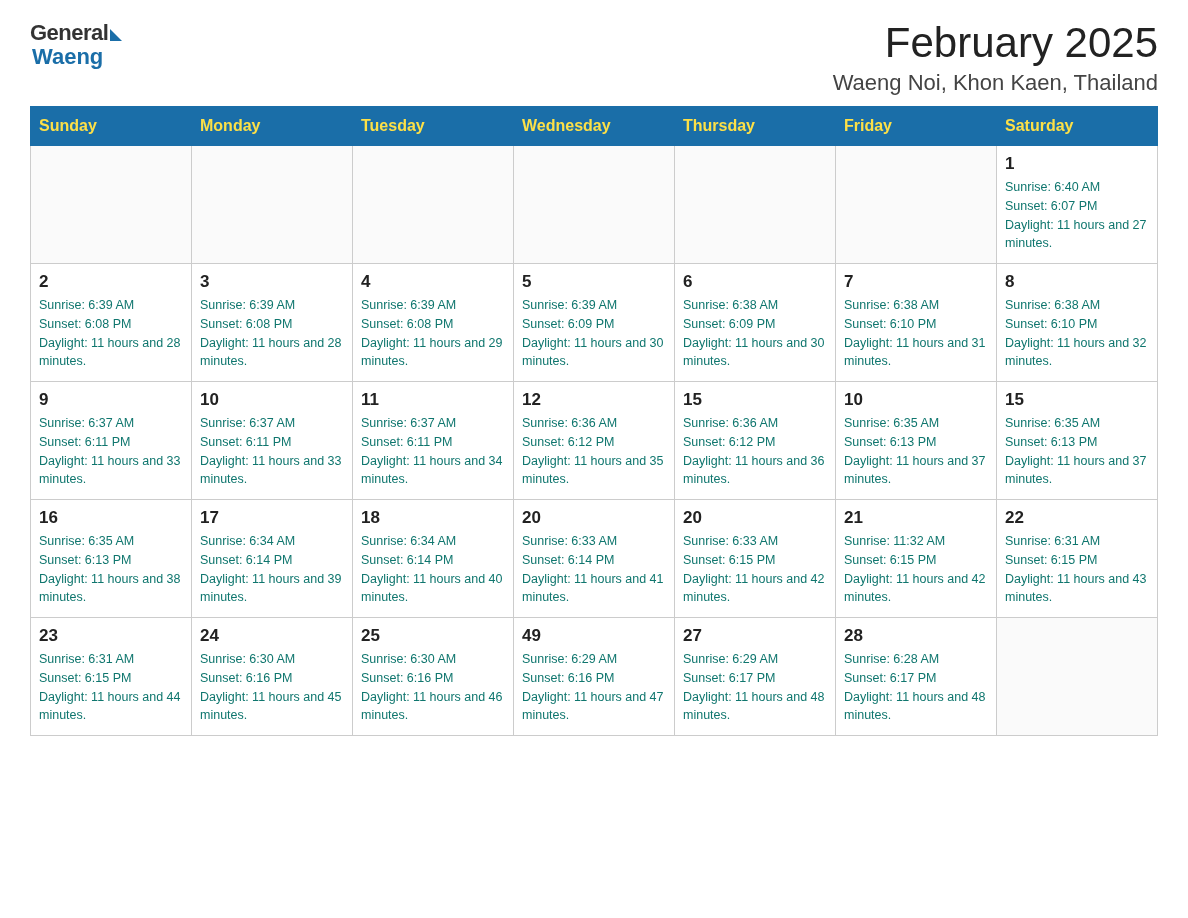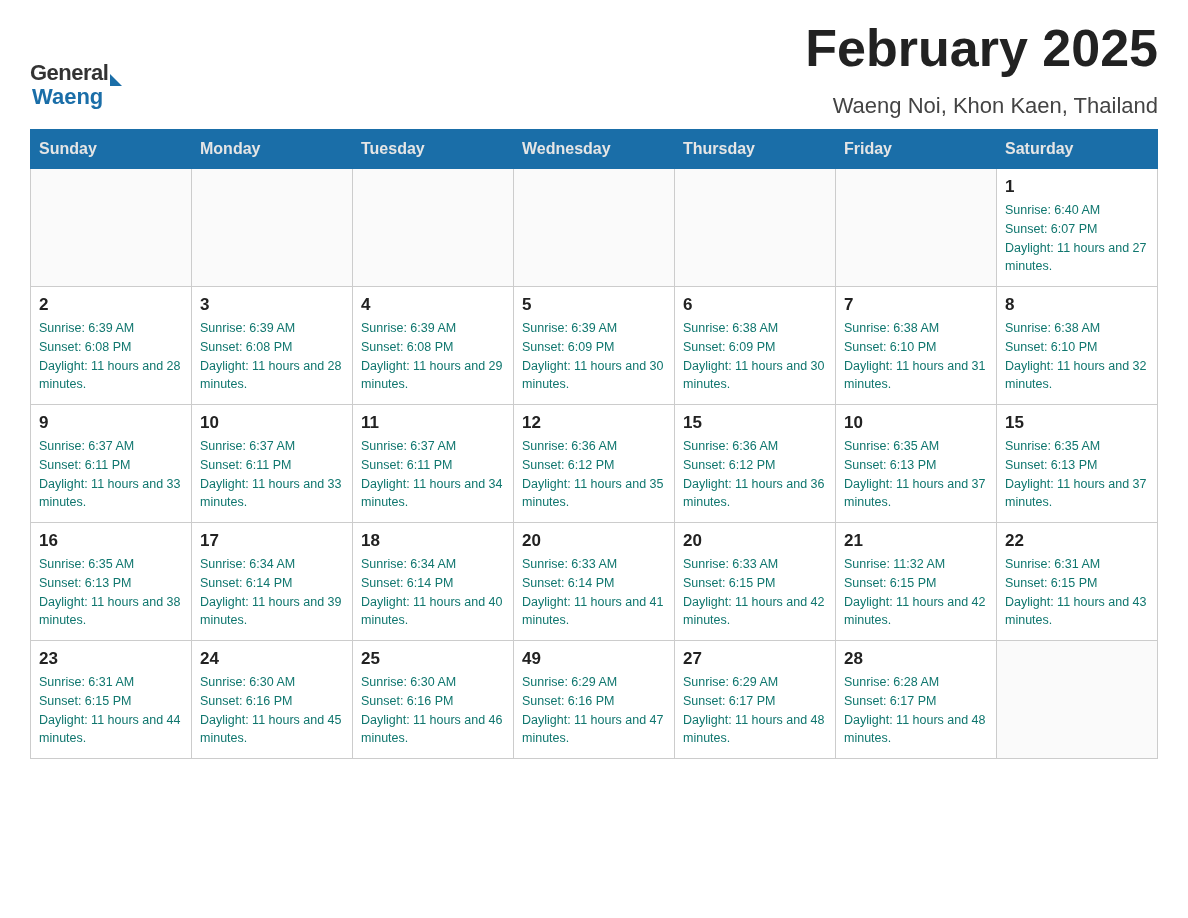--- a/index.html
+++ b/index.html
@@ -17,22 +17,21 @@
       align-items: flex-start;
       margin-bottom: 10px;
     }
     .logo {
       display: flex;
       flex-direction: column;
       align-items: flex-start;
     }
     .logo-top {
       display: flex;
-      align-items: flex-end;
-      margin-top: 40px;
+      align-items: center;
     }
     .logo-general {
       font-size: 22px;
       font-weight: bold;
       color: #333;
       letter-spacing: -0.5px;
     }
     .logo-arrow {
       width: 0;
       height: 0;
@@ -46,38 +45,38 @@
       font-size: 22px;
       font-weight: bold;
       color: #1a6ea8;
       margin-top: -2px;
       padding-left: 2px;
     }
     .title-block {
       text-align: right;
     }
     .month-title {
-      font-size: 52px;
-      font-weight: bold;
+      font-size: 42px;
+      font-weight: normal;
       color: #222;
       line-height: 1.1;
     }
     .location-title {
       font-size: 22px;
       color: #444;
-      margin-top: 16px;
+      margin-top: 4px;
     }
     .calendar-table {
       width: 100%;
       border-collapse: collapse;
       margin-top: 10px;
     }
     .calendar-table thead tr th {
       background-color: #1a6ea8;
-      color: #e5e5e5;
+      color: #fde047;
       font-size: 16px;
       font-weight: bold;
       padding: 10px 8px;
       text-align: left;
       border: 1px solid #1a6ea8;
     }
     .calendar-table tbody tr td {
       vertical-align: top;
       padding: 8px 8px 10px 8px;
       border: 1px solid #ccc;

